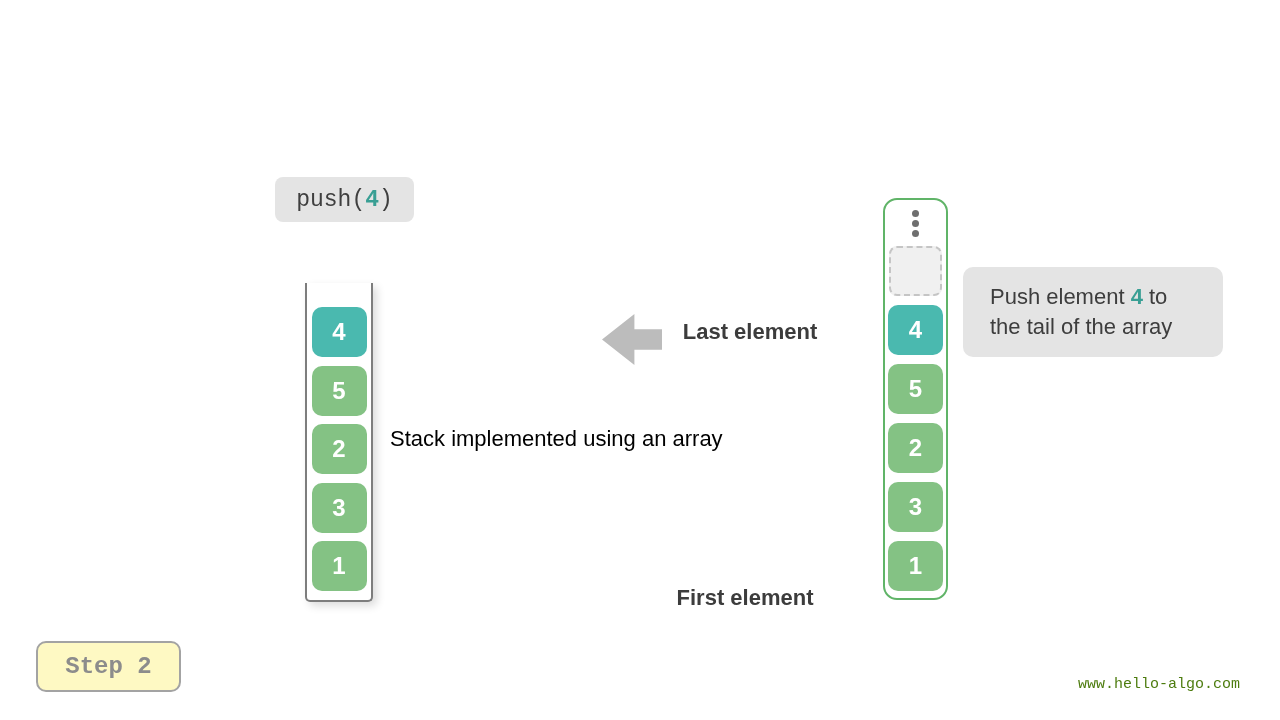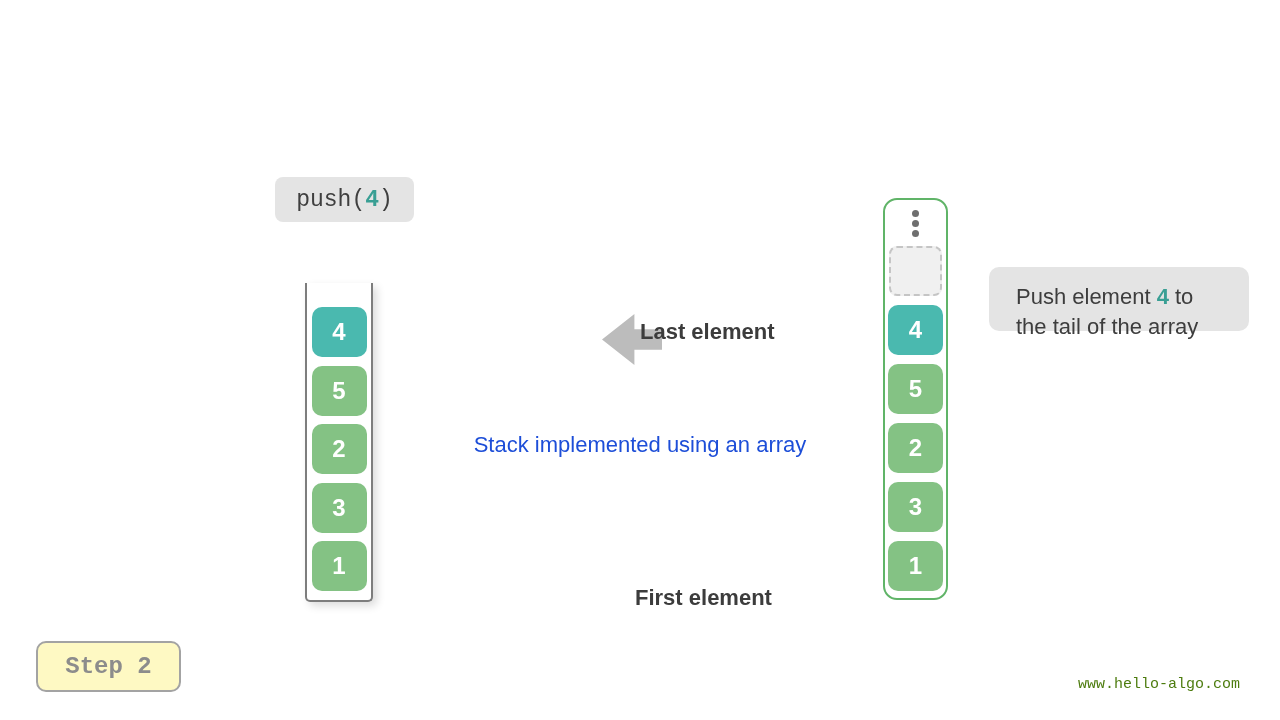--- a/index.html
+++ b/index.html
@@ -62,33 +62,32 @@
     background: #bcbcbc;
     clip-path: polygon(0% 50%, 54% 0%, 54% 30%, 100% 30%, 100% 70%, 54% 70%, 54% 100%);
   }
 
   
   .label-dark {
     position: absolute;
     font-size: 22px;
     font-weight: bold;
     color: #3c3c3c;
-    text-align: left;
+    text-align: center;
     width: 220px;
   }
   .label-last  { left: 640px; top: 319px; }
   .label-first { left: 635px; top: 585px; }
   .caption {
     position: absolute;
     left: 390px; top: 426px;
     width: 500px;
-    text-align: center;
+    text-align: left;
     font-size: 22px;
-    color: #1d4ed8;
-    margin-top: 6px;
+    color: #000000;
   }
 
   
   .right-stack {
     position: absolute;
     left: 883px; top: 198px;
     width: 65px; height: 402px;
     background: #ffffff;
     border: 2px solid #60b468;
     border-radius: 14px;
@@ -107,22 +106,22 @@
     width: 53px; height: 50px;
     flex: 0 0 50px;
     background: #f0f0f0;
     border: 2px dashed #c5c5c5;
     border-radius: 8px;
   }
 
   
   .tooltip {
     position: absolute;
-    left: 989px; top: 267px;
-    width: 260px; height: 64px;
+    left: 963px; top: 267px;
+    width: 260px; height: 90px;
     background: #e4e4e4;
     border-radius: 10px;
     padding: 15px 0 0 27px;
     font-size: 22px;
     line-height: 30px;
     color: #3d3d3d;
   }
 
   
   .step-badge {

